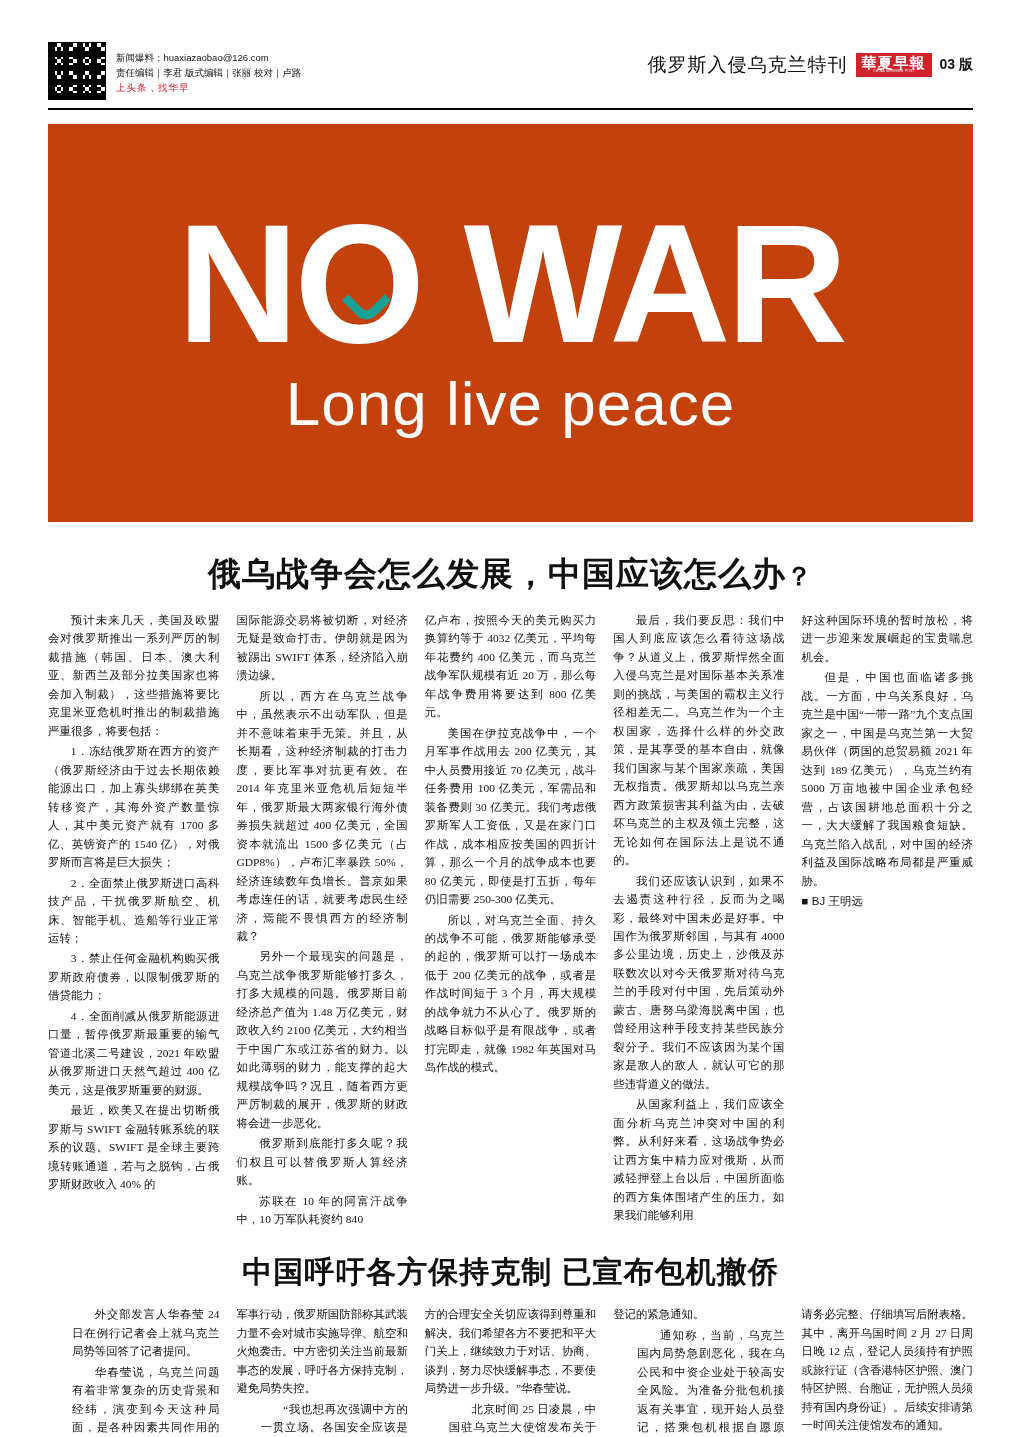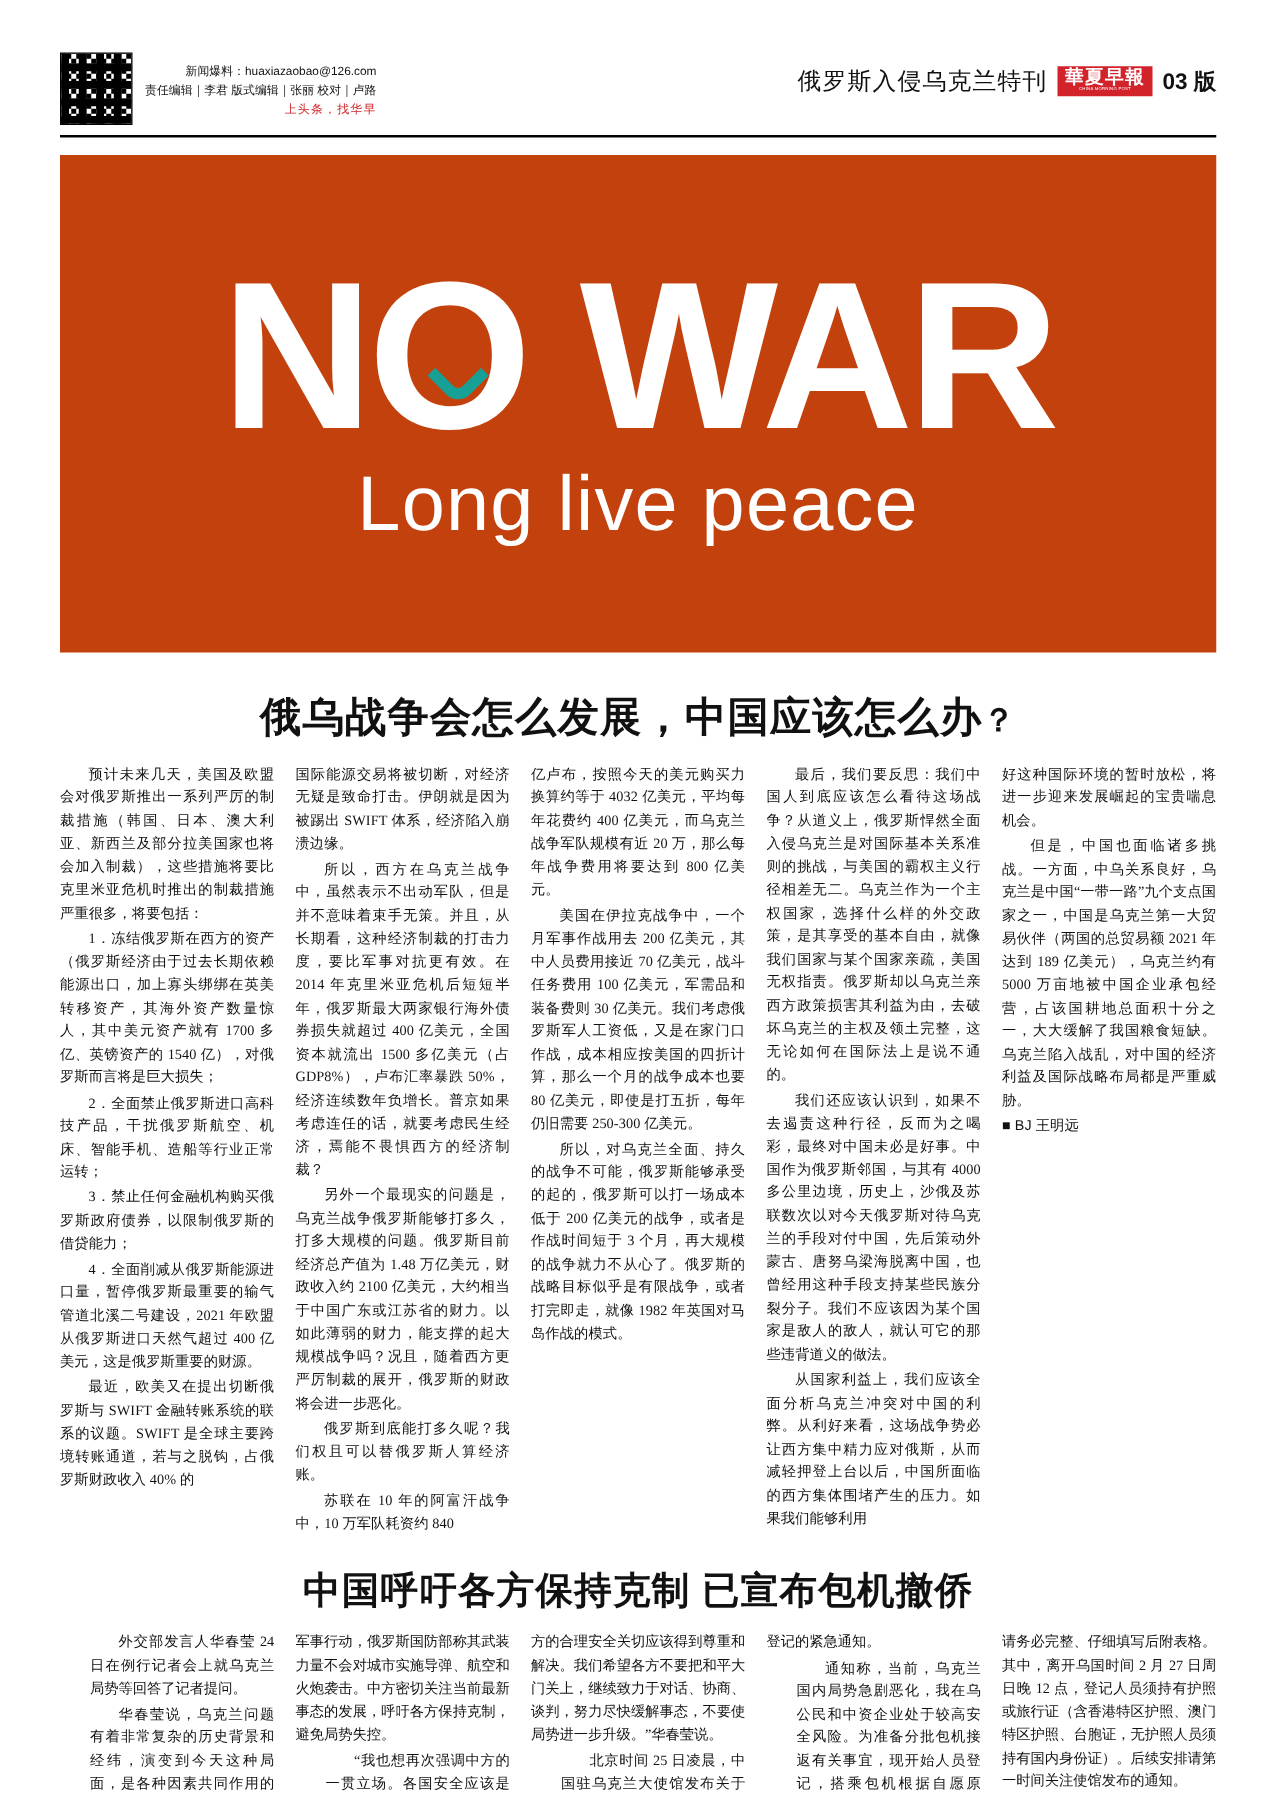--- a/index.html
+++ b/index.html
@@ -25,21 +25,20 @@
   .masthead {
     display: flex;
     align-items: flex-start;
     justify-content: space-between;
     padding-top: 42px;
   }
   .masthead-left {
     display: flex;
     align-items: flex-start;
     gap: 10px;
-    text-align: right;
   }
   .qr {
     width: 56px;
     height: 56px;
     background:
       linear-gradient(90deg, #000 0 6px, transparent 6px 100%) 0 0/14px 14px,
       linear-gradient(0deg, #000 0 6px, transparent 6px 100%) 0 0/14px 14px,
       repeating-conic-gradient(#000 0 25%, #fff 0 50%) 0 0/8px 8px;
     background-color: #fff;
     border: 1px solid #000;
@@ -68,36 +67,36 @@
     letter-spacing: 1px;
   }
   .logo-box {
     background: #d2232a;
     color: #fff;
     padding: 2px 6px 3px 6px;
     text-align: center;
     line-height: 1.05;
   }
   .logo-box .cn {
-    font-family: Liberation Serif, serif;
+    font-family: Liberation Sans, sans-serif;
     font-size: 15px;
     font-weight: bold;
     letter-spacing: 1px;
     display: block;
   }
   .logo-box .en {
     font-family: "Liberation Sans", sans-serif;
     font-size: 3.6px;
     letter-spacing: .2px;
     display: block;
     transform: scale(.95);
   }
   .page-no {
     font-family: "Liberation Sans", sans-serif;
-    font-size: 18px;
+    font-size: 14px;
     font-weight: bold;
   }
   .rule {
     border-top: 2px solid #000;
     margin-top: 8px;
   }
 
   
   .banner {
     position: relative;

